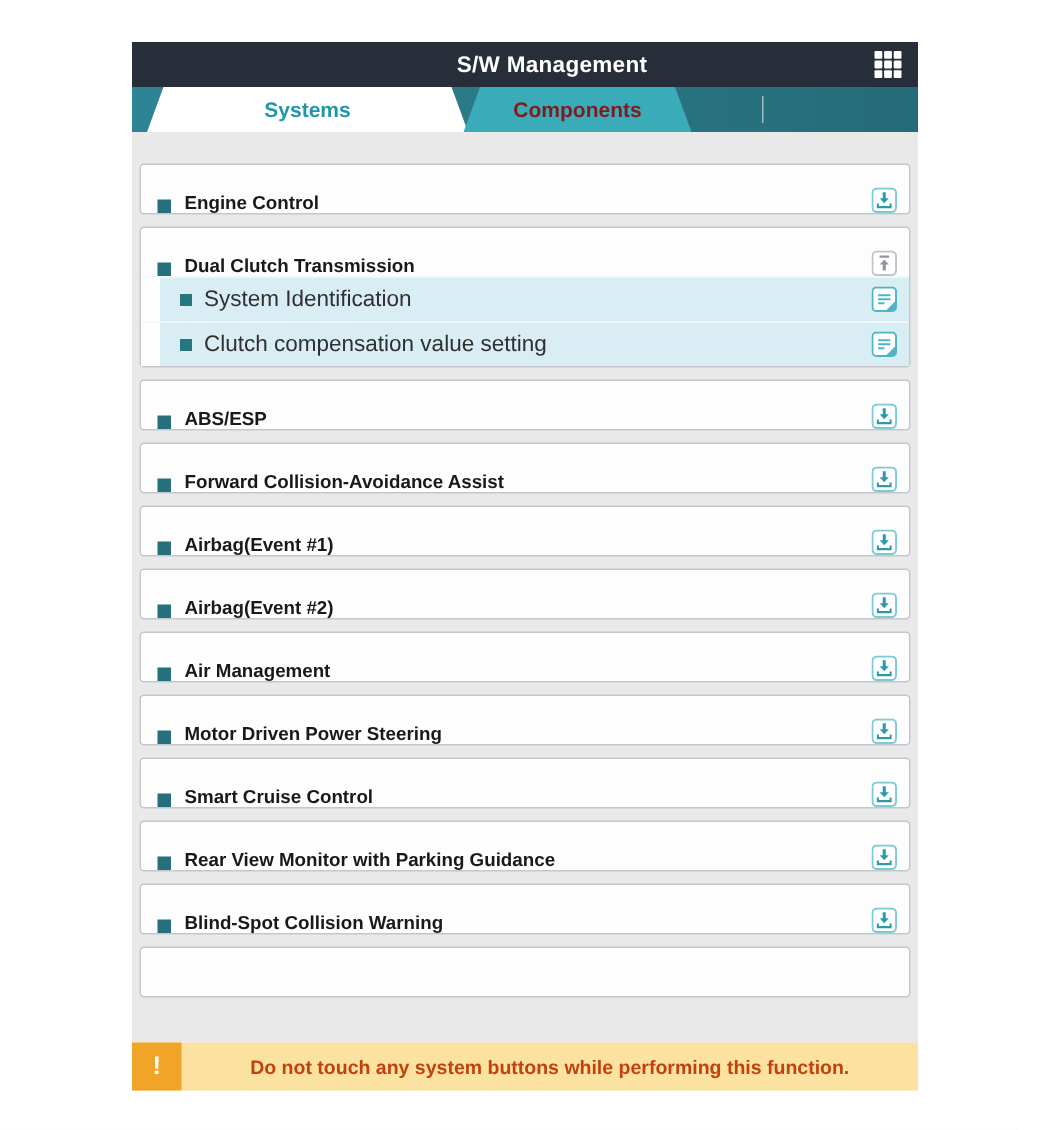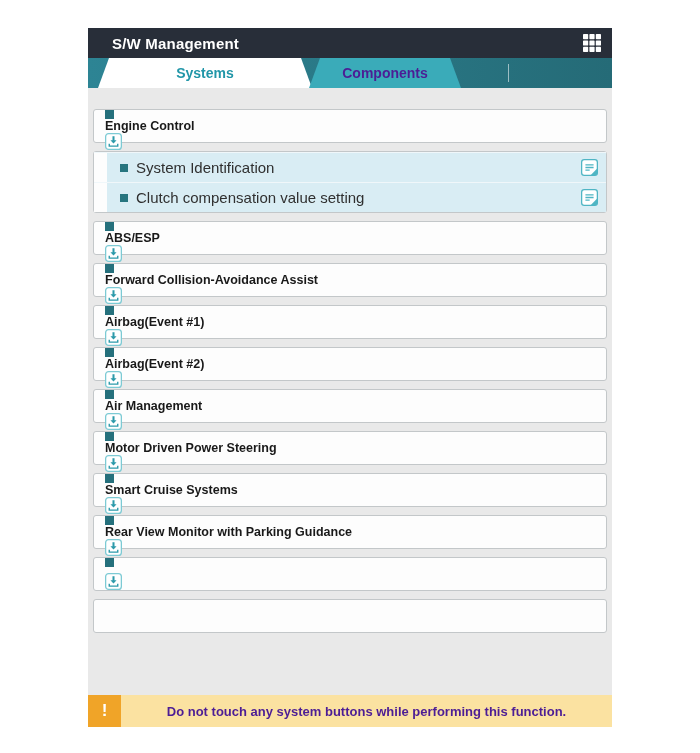--- a/index.html
+++ b/index.html
@@ -3,49 +3,49 @@
 <meta charset="utf-8">
 <style>
   * { margin:0; padding:0; box-sizing:border-box; }
   html,body { width:700px; height:753px; background:#ffffff; font-family:"Liberation Sans", sans-serif; }
   body { position:relative; overflow:hidden; }
 
   .app { position:absolute; left:88px; top:28px; width:524px; height:699px; display:flex; flex-direction:column; }
 
   
   .header { height:30px; background:#282e39; display:flex; align-items:center; position:relative; flex:0 0 auto; }
-  .header-title { position:absolute; left:0; right:0; text-align:left; color:#ffffff; font-weight:bold; font-size:15px; letter-spacing:.2px;margin-left:24px; }
+  .header-title { position:absolute; left:12px; right:0; text-align:center; color:#ffffff; font-weight:bold; font-size:15px; letter-spacing:.2px;margin-left:24px; }
   .grid-btn { position:absolute; right:9px; top:4px; width:22px; height:22px; display:flex; align-items:center; justify-content:center; cursor:pointer; }
 
   
   .tabbar { height:30px; background:linear-gradient(90deg,#2d8494 0%,#2a7987 45%,#256b77 100%); position:relative; flex:0 0 auto;padding-left:32px; }
   .tab { position:absolute; top:0; height:30px; display:flex; align-items:center; justify-content:center; font-weight:bold; font-size:14px; clip-path:polygon(11px 0, calc(100% - 11px) 0, 100% 100%, 0 100%); cursor:pointer; }
   .tab-systems { left:10px; width:214px; background:#ffffff; color:#2196a8; }
-  .tab-components { left:221px; width:152px; background:#3aabb9; color:#4c1d95; }
+  .tab-components { left:221px; width:152px; background:#3aabb9; color:#7f1d1d; }
   .tab-divider { position:absolute; left:420px; top:6px; width:1px; height:18px; background:rgba(255,255,255,.55); }
   .unfold-btn { position:absolute; left:421px; right:0; top:0; height:30px; display:flex; align-items:center; justify-content:center; color:#ffffff; font-weight:bold; font-size:11.5px; cursor:pointer; }
 
   
   .content { flex:0 0 auto; height:607px; background:#e9e9e9; overflow:hidden; padding:21px 5px 0 5px; }
   .card { background:#fdfdfd; border:1px solid #c3c7c9; border-radius:3px; margin-bottom:8px; }
-  .row { height:32px; display:flex; align-items:flex-start; padding:0 8px 0 11px; position:relative; cursor:pointer;flex-direction:column; }
+  .row { height:32px; display:flex; align-items:flex-end; padding:0 8px 0 11px; position:relative; cursor:pointer; }
   .bullet { width:9px; height:9px; background:#25707c; margin-right:9px; flex:0 0 auto; }
   .row-label { font-size:12.5px; font-weight:bold; color:#191919; white-space:nowrap; }
   .spacer { flex:1 1 auto; }
   .action-icon { width:17px; height:17px; flex:0 0 auto; cursor:pointer; }
 
   .subrow { height:30px; position:relative; display:flex; align-items:center; padding:0 8px 0 26px; background:linear-gradient(90deg, #fdfdfd 13px, #d9edf4 13px); border-top:1px solid #f0f7fa; cursor:pointer; }
   .subrow .bullet { width:8px; height:8px; background:#27757f; margin-right:8px; }
   .subrow-label { font-size:15px; font-weight:400; color:#303030; white-space:nowrap; }
   .subrow.selected::after { content:""; position:absolute; inset:0; border:2px dotted #e6392c; pointer-events:none; }
 
   
   .warning { flex:0 0 auto; height:32px; background:#fbe2a1; display:flex; align-items:stretch; }
   .warn-badge { width:33px; background:#f0a428; color:#ffffff; font-weight:bold; font-size:17px; display:flex; align-items:center; justify-content:center; flex:0 0 auto; }
-  .warn-text { flex:1 1 auto; display:flex; align-items:center; justify-content:center; font-size:13px; font-weight:bold; color:#4c1d95; }
+  .warn-text { flex:1 1 auto; display:flex; align-items:center; justify-content:center; font-size:13px; font-weight:bold; color:#c2410c; }
 </style>
 </head>
 <body>
 
 <svg width="0" height="0" style="position:absolute">
   <defs>
     <g id="ic-download">
       <rect x="0.75" y="0.75" width="18.5" height="18.5" rx="3.5" fill="#ffffff" stroke="#7ccad4" stroke-width="1.5"></rect>
       <path d="M10 3.8 V9.4" stroke="#2d9aaa" stroke-width="2.4" fill="none"></path>
       <path d="M6.4 8.4 L10 12.4 L13.6 8.4 Z" fill="#2d9aaa"></path>
@@ -100,20 +100,28 @@
         <span class="bullet"></span>
         <span class="row-label">Engine Control</span>
         <span class="spacer"></span>
         <svg class="action-icon" viewBox="0 0 20 20">
             <use href="#ic-download"></use>
           </svg>
       </div>
     </div>
 
     <div class="card">
+      <div class="row">
+        <span class="bullet"></span>
+        <span class="row-label">Dual Clutch Transmission</span>
+        <span class="spacer"></span>
+        <svg class="action-icon" viewBox="0 0 20 20">
+            <use href="#ic-fold-up"></use>
+          </svg>
+      </div>
       <div class="subrow">
         <span class="bullet"></span>
         <span class="subrow-label">System Identification</span>
         <span class="spacer"></span>
         <svg class="action-icon" viewBox="0 0 20 20">
             <use href="#ic-doc"></use>
           </svg>
       </div>
       <div class="subrow">
         <span class="bullet"></span>
@@ -187,21 +195,21 @@
         <span class="spacer"></span>
         <svg class="action-icon" viewBox="0 0 20 20">
             <use href="#ic-download"></use>
           </svg>
       </div>
     </div>
 
     <div class="card">
       <div class="row">
         <span class="bullet"></span>
-        <span class="row-label">Smart Cruise Systems</span>
+        <span class="row-label">Smart Cruise Control</span>
         <span class="spacer"></span>
         <svg class="action-icon" viewBox="0 0 20 20">
             <use href="#ic-download"></use>
           </svg>
       </div>
     </div>
 
     <div class="card">
       <div class="row">
         <span class="bullet"></span>
@@ -209,20 +217,21 @@
         <span class="spacer"></span>
         <svg class="action-icon" viewBox="0 0 20 20">
             <use href="#ic-download"></use>
           </svg>
       </div>
     </div>
 
     <div class="card">
       <div class="row">
         <span class="bullet"></span>
+        <span class="row-label">Blind-Spot Collision Warning</span>
         <span class="spacer"></span>
         <svg class="action-icon" viewBox="0 0 20 20">
             <use href="#ic-download"></use>
           </svg>
       </div>
     </div>
 
     <div class="card">
       <div class="row">
 

